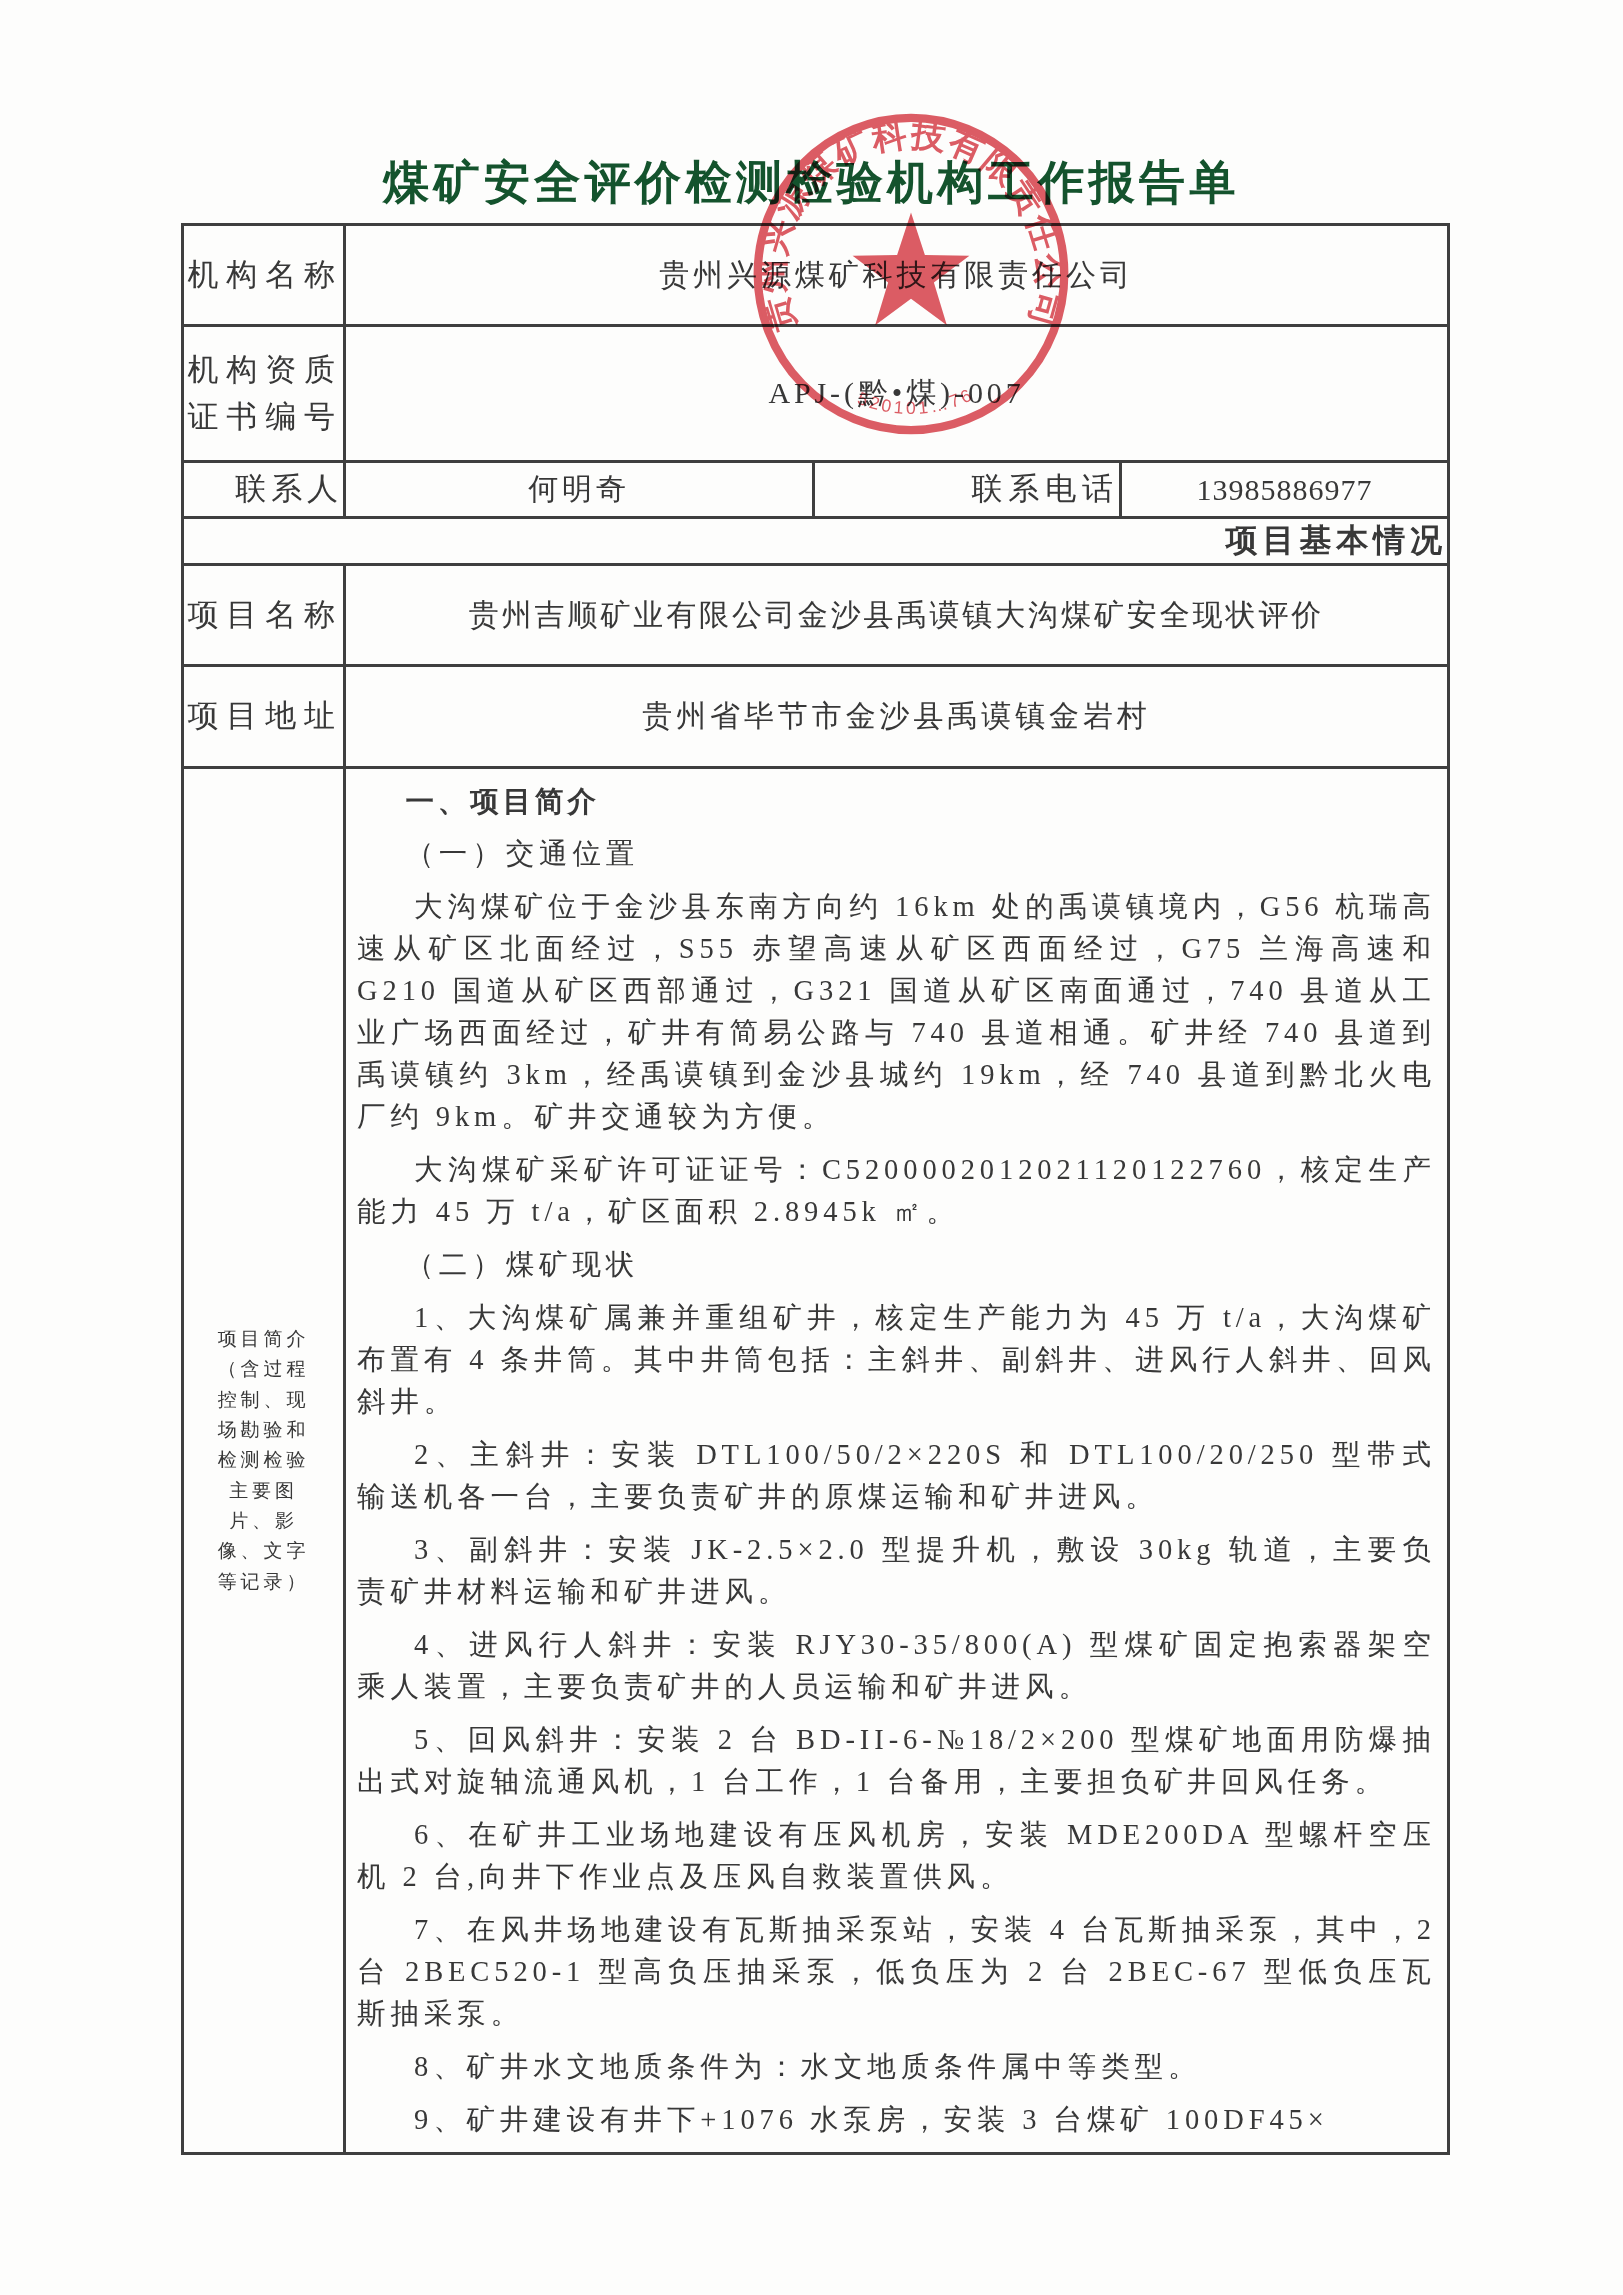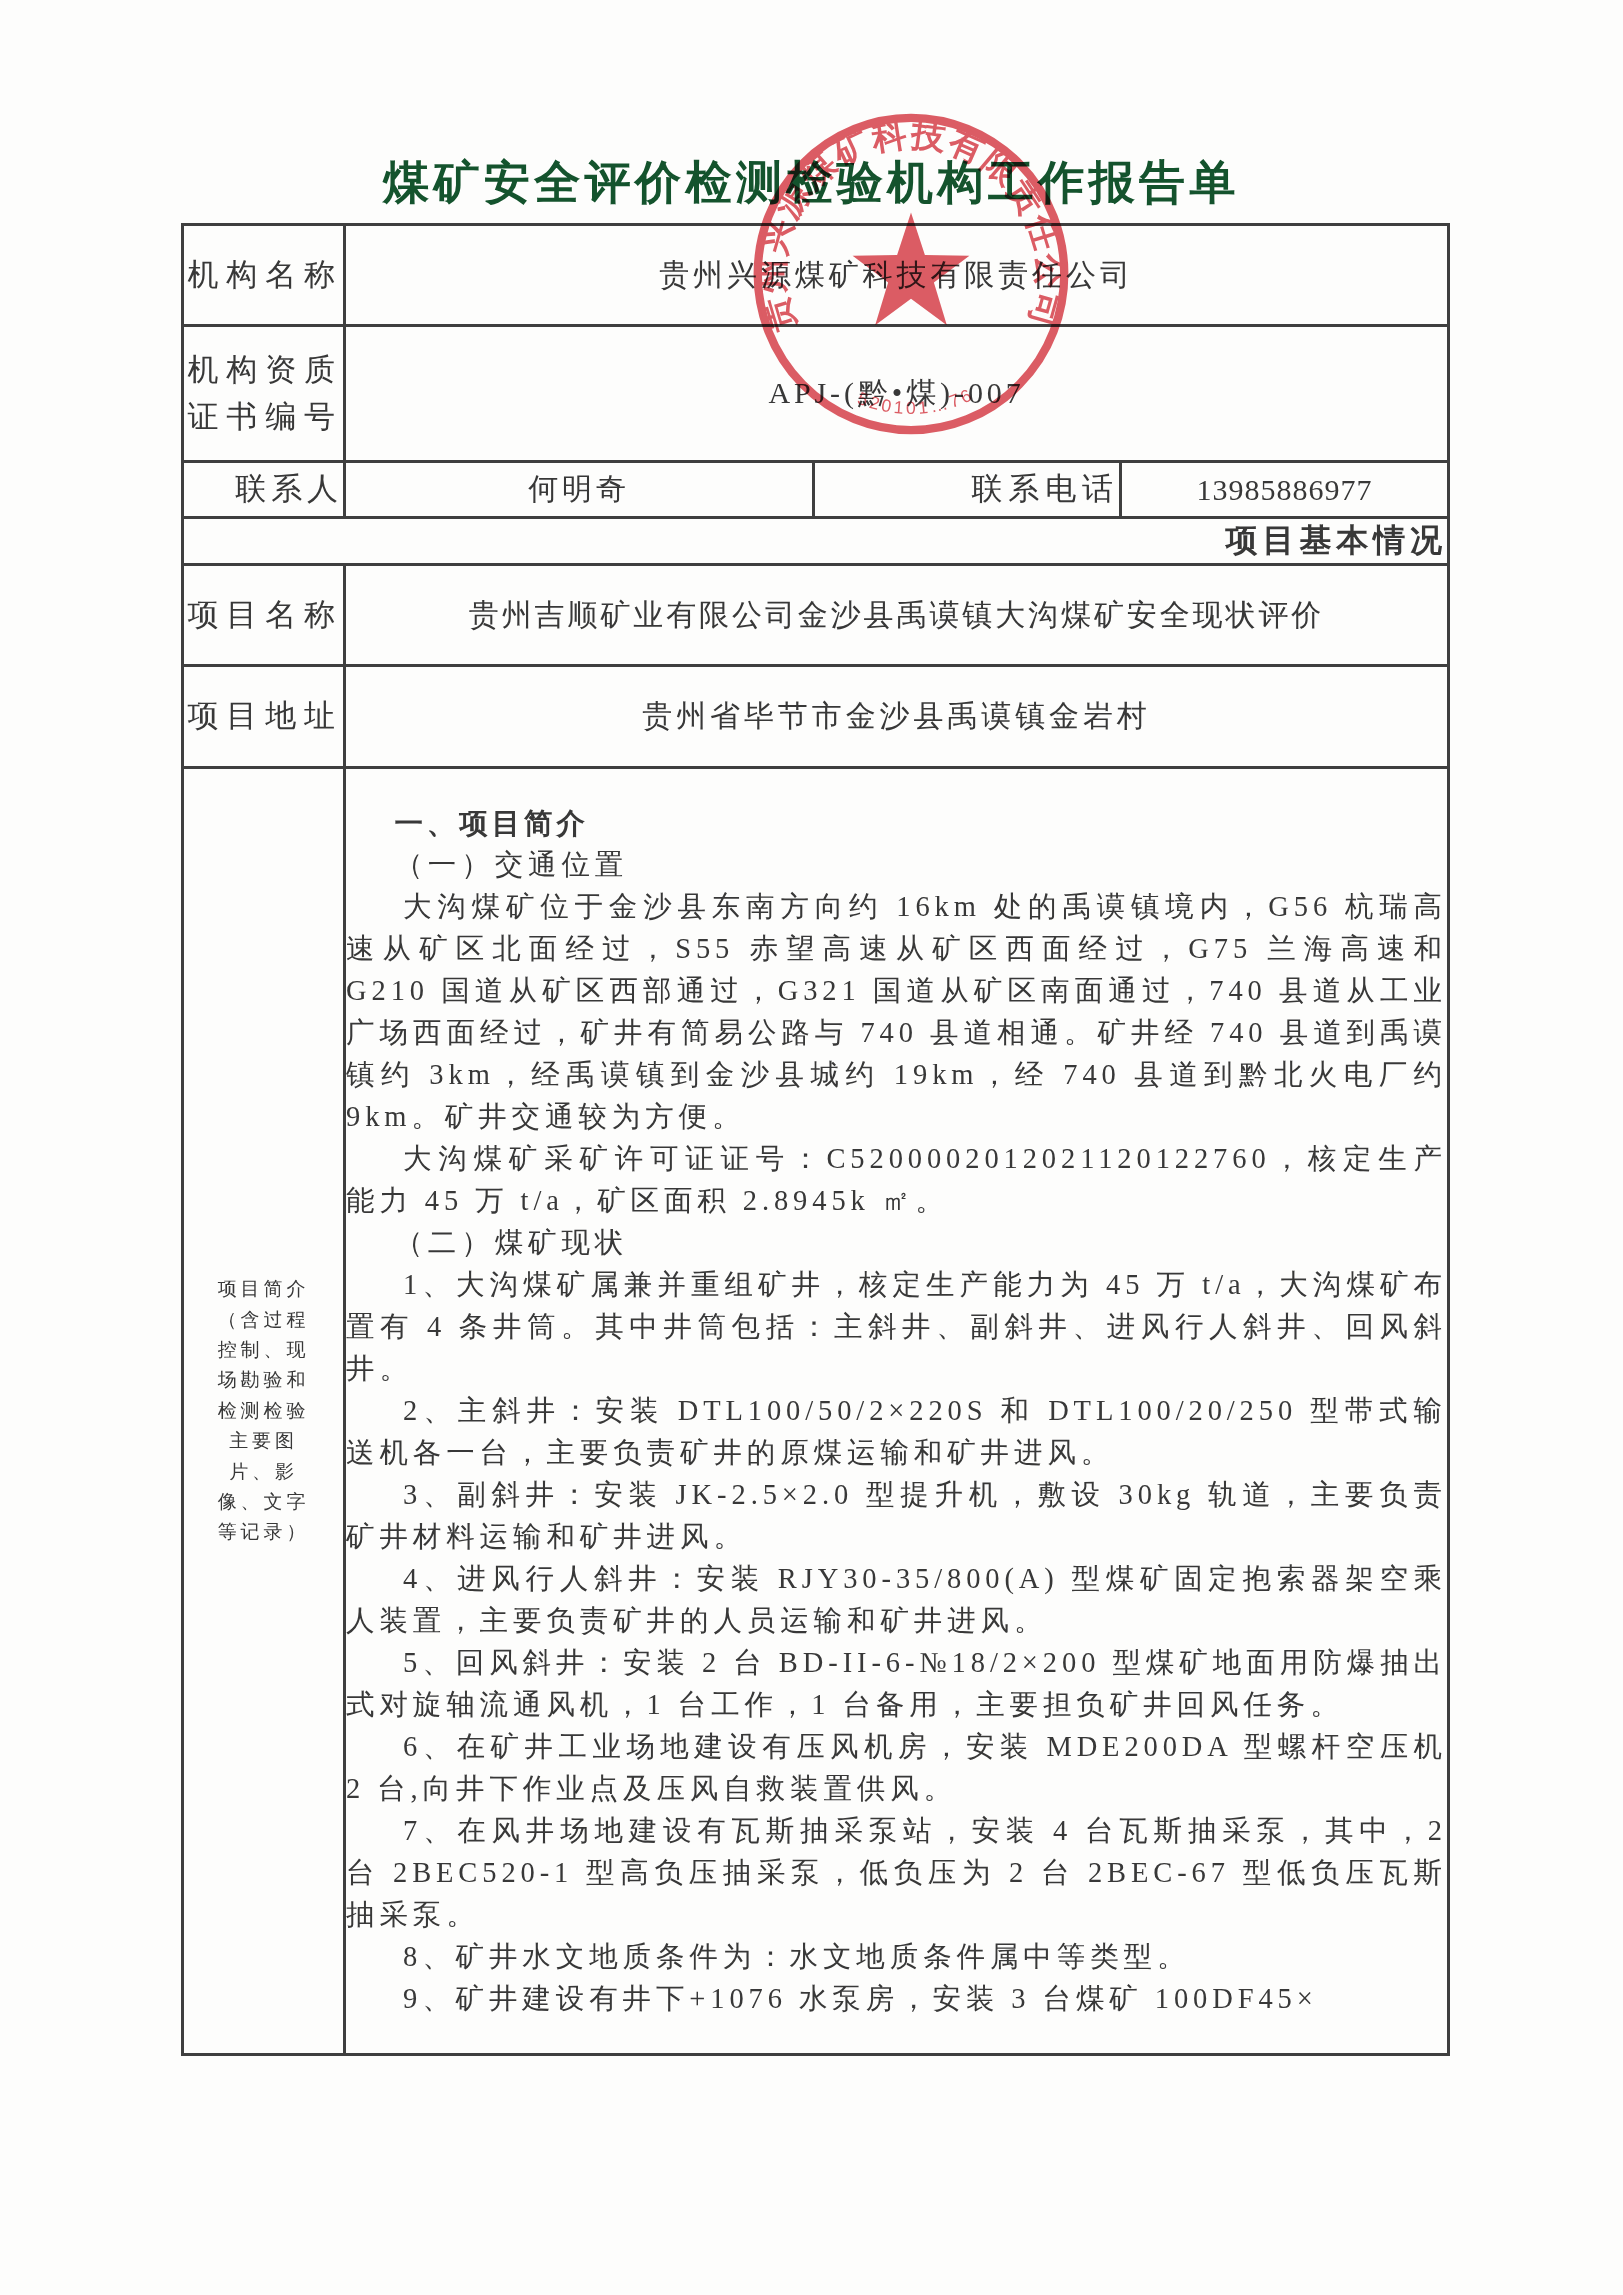--- a/index.html
+++ b/index.html
@@ -50,21 +50,21 @@
   .vlabel{
     margin:1px auto;width:110px;
     font-size:19px;letter-spacing:3.9px;line-height:1.6;
     text-align:center;
   }
   td.body-cell{
     vertical-align:top;
     padding:7.9px 10.8px 0 10.8px;
   }
   .body-cell p{
-    margin:0;
+    margin:11px;
     font-size:28.5px;line-height:42px;letter-spacing:4.9px;
     text-align:justify;
     text-indent:2em;
   }
   .body-cell p.blk-h{
     font-family:"Liberation Sans","DejaVu Sans",sans-serif;
     font-weight:700;text-indent:1.7em;text-align:left;letter-spacing:3.9px;
   }
   .body-cell p.blk-sub{text-indent:1.7em;text-align:left;}
   

